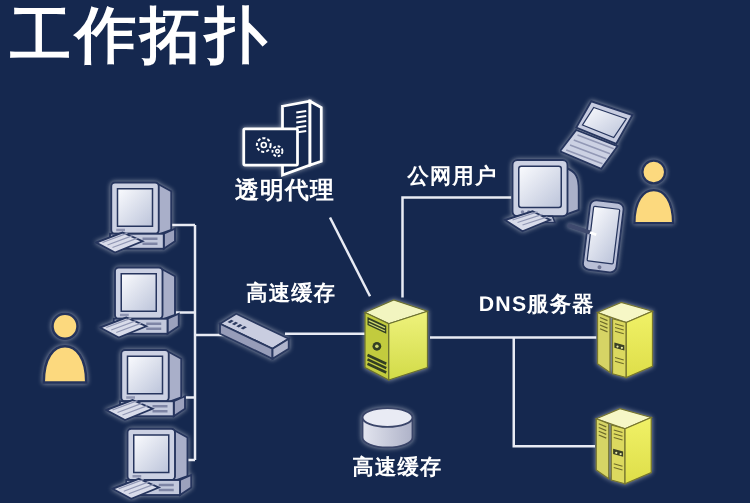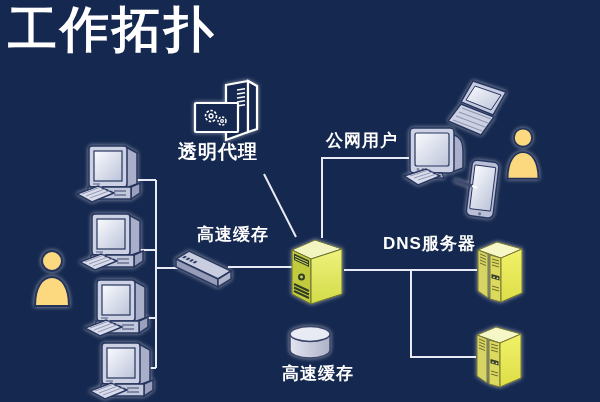--- a/index.html
+++ b/index.html
@@ -11,21 +11,21 @@
   .canvas{position:relative;width:540px;height:402px;background:#15284f;}
   .title{
     position:absolute;left:8px;top:0px;margin:0;
     color:#ffffff;font-size:49px;font-weight:900;letter-spacing:3px;
     line-height:1.2;white-space:nowrap;
   }
   .lbl{
     position:absolute;color:#ffffff;font-weight:700;font-size:17px;
     white-space:nowrap;letter-spacing:1px;
   }
-  .lbl.center{text-align:left;}
+  .lbl.center{text-align:center;}
   .icon{position:absolute;}
   .icon svg{display:block;width:100%;height:100%;}
   .glow{filter:drop-shadow(0 0 2px rgba(255,255,255,.55));}
   #lines{position:absolute;left:0;top:0;}
 </style>
 </head>
 <body>
 
 <div class="canvas">
 

